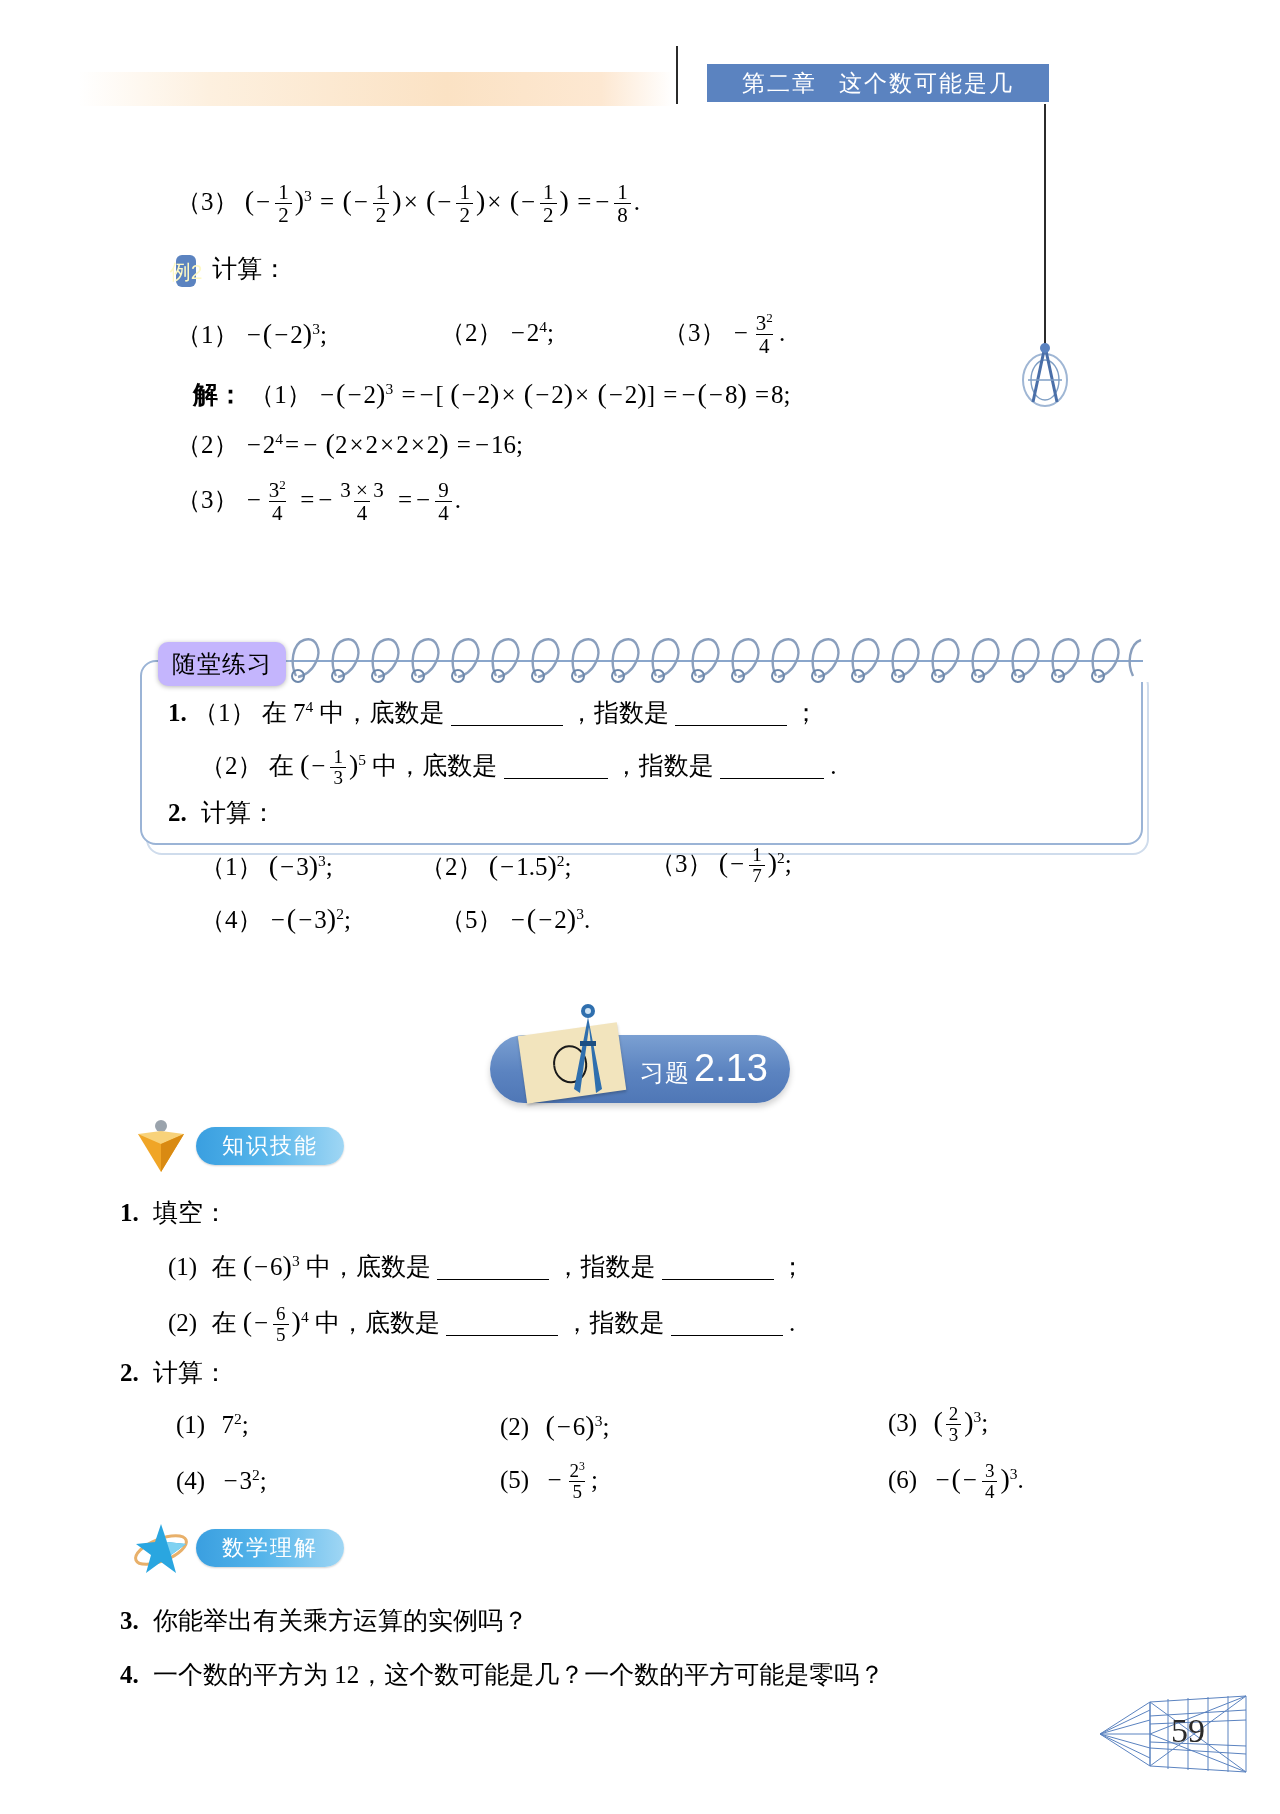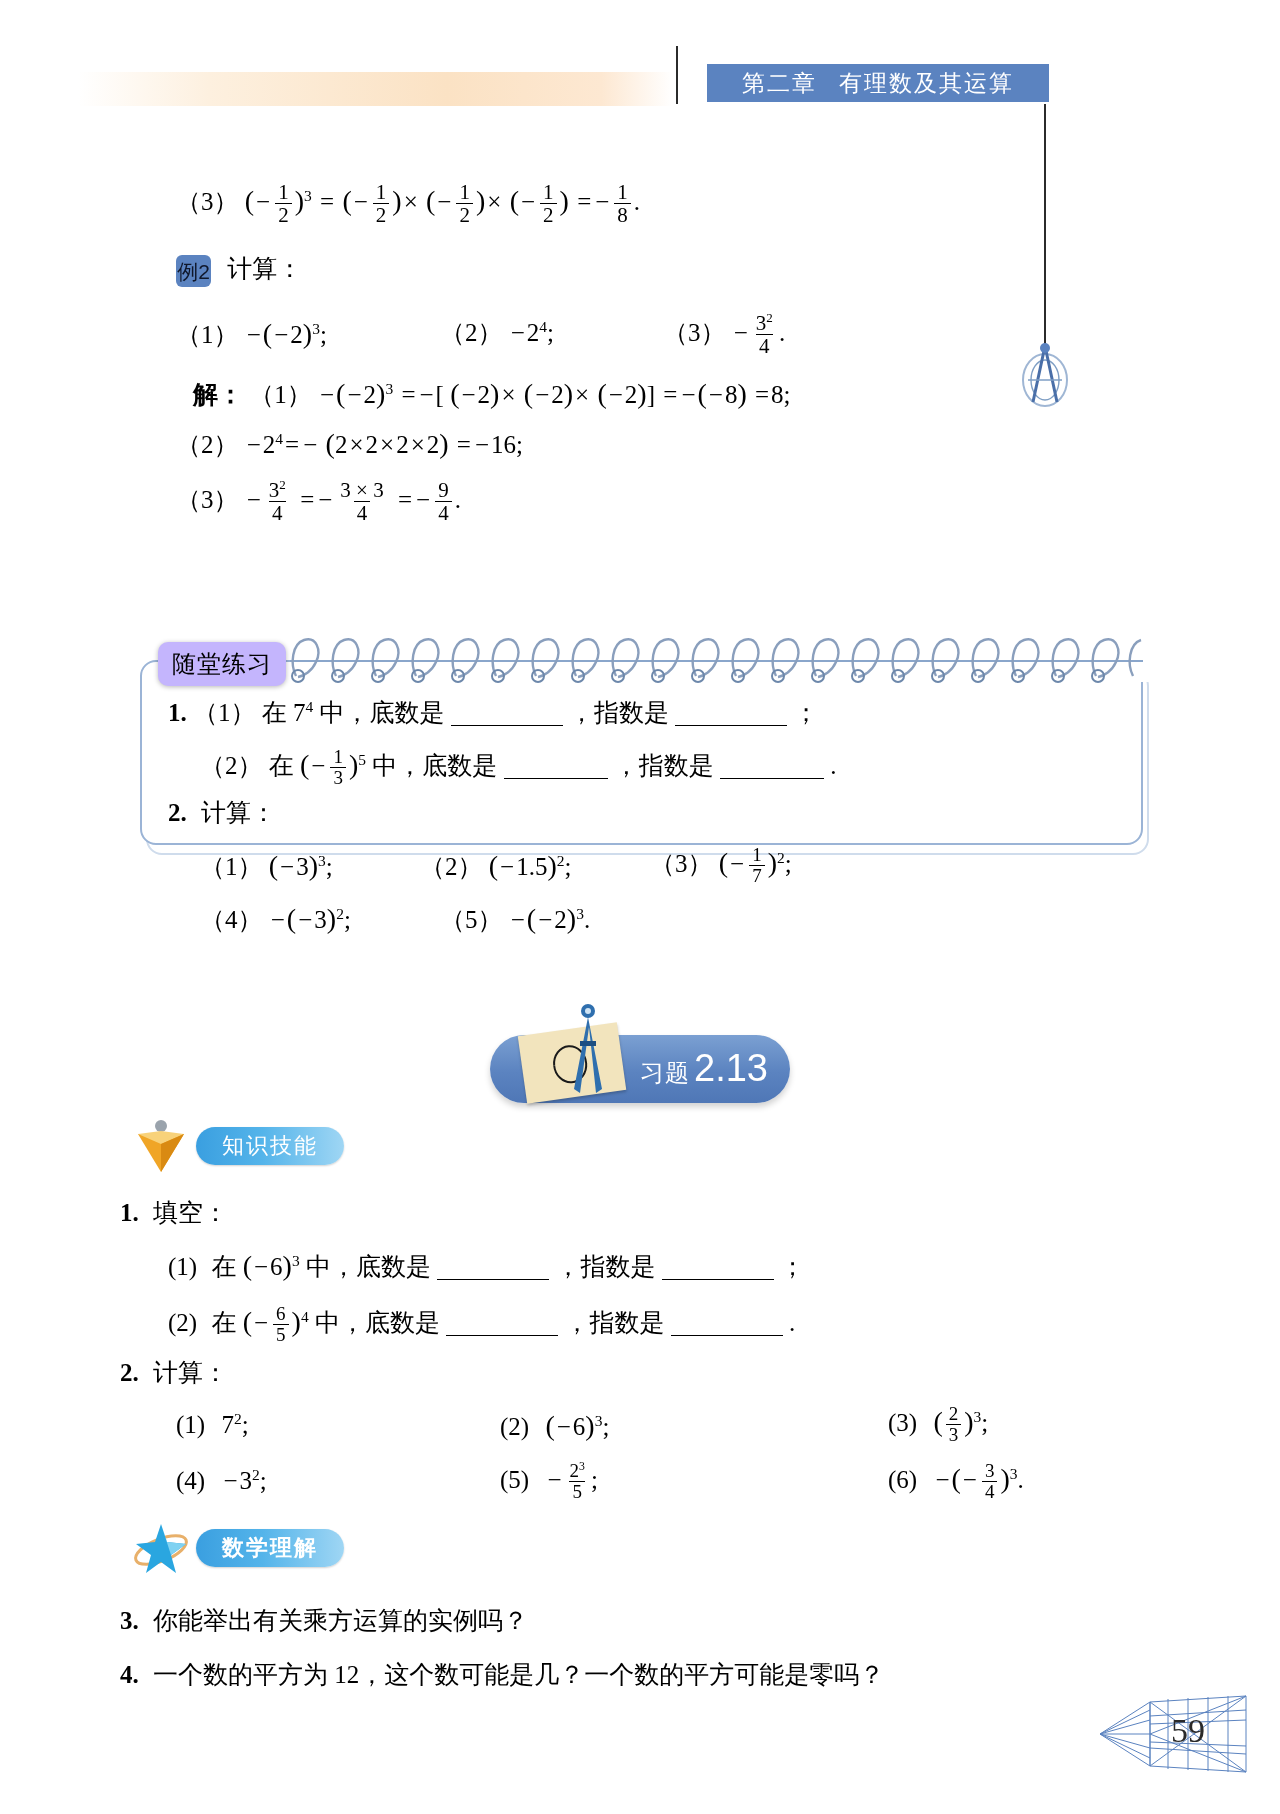--- a/index.html
+++ b/index.html
@@ -38,22 +38,22 @@
   .frac .n{font-size:21px;line-height:1.05;padding:0 3px;}
   .frac .d{font-size:21px;line-height:1.05;padding:0 3px;border-top:1.4px solid #000;}
   .frac.sm .n,.frac.sm .d{font-size:19px;}
   sup{font-size:0.62em;vertical-align:super;line-height:0;}
   .paren{font-size:1.12em;}
   .op{padding:0 2px;}
 
   
   .eg-badge{
     display:inline-flex;align-items:center;justify-content:center;
-    width:35px;height:32px;background:#5b83c0;border-radius:6px;
-    color:#0f172a;font-size:21px;font-family:"Liberation Sans","DejaVu Sans",sans-serif;
+    width:20px;height:32px;background:#5b83c0;border-radius:6px;
+    color:#fef9c3;font-size:21px;font-family:"Liberation Sans","DejaVu Sans",sans-serif;
     vertical-align:middle;margin-right:10px;
   }
 
   
   .prac-wrap{position:absolute;left:140px;top:640px;width:1005px;height:225px;}
   .prac-box{
     position:absolute;left:0;top:20px;width:1003px;height:185px;
     border:2px solid #9bb4d6;border-radius:16px;background:#fff;box-sizing:border-box;
   }
   .prac-shadow{
@@ -113,21 +113,21 @@
   .blank{display:inline-block;border-bottom:1.6px solid #000;vertical-align:baseline;}
 </style>
 </head>
 <body>
 
 <div class="hdr-orange"></div>
 <div class="hdr-rule"></div>
 <div class="hdr-chapter">
   <span>第二章</span>
   <span class="gap"></span>
-  <span>有理数及其运算</span>
+  <span>这个数可能是几</span>
 </div>
 
 <div class="comp-line"></div>
 <svg class="comp-ico" viewBox="0 0 78 72">
   <ellipse cx="39" cy="40" rx="22" ry="26" fill="none" stroke="#9fb6d4" stroke-width="2"></ellipse>
   <ellipse cx="39" cy="40" rx="14" ry="20" fill="none" stroke="#7e9ec4" stroke-width="1.4"></ellipse>
   <path d="M39 6 L27 62 M39 6 L51 62" stroke="#4a6fa8" stroke-width="3" fill="none"></path>
   <circle cx="39" cy="8" r="5" fill="#5b83c0"></circle>
   <path d="M22 40 H56" stroke="#7e9ec4" stroke-width="1.4"></path>
 </svg>
@@ -411,21 +411,21 @@
       </span>;</span>
 </div>
 <div class="row m" style="left:888px;top:1462px;">
   <span>(6)</span>
   <span style="margin-left:10px;"><span class="op">−</span><span class="paren">(</span><span class="op">−</span><span class="frac sm">
         <span class="n">3</span>
         <span class="d">4</span>
       </span><span class="paren">)</span><sup>3</sup>.</span>
 </div>
 
-<div class="sec" style="left:130px;top:1520px;font-weight:bold;">
+<div class="sec" style="left:130px;top:1520px;">
   <svg class="ico" viewBox="0 0 62 56">
     <ellipse cx="31" cy="30" rx="27" ry="11" fill="none" stroke="#e8b06a" stroke-width="3" transform="rotate(-22 31 30)"></ellipse>
     <path d="M31 4 L37 22 L56 24 L41 35 L46 53 L31 42 L16 53 L21 35 L6 24 L25 22 Z" fill="#2aa6e0"></path>
     <path d="M31 4 L37 22 L56 24 L41 35 Z" fill="#7fd2f2"></path>
   </svg>
   <div class="pill">数学理解</div>
 </div>
 
 <div class="row m" style="left:120px;top:1608px;">
   <span class="bold">3.</span>

